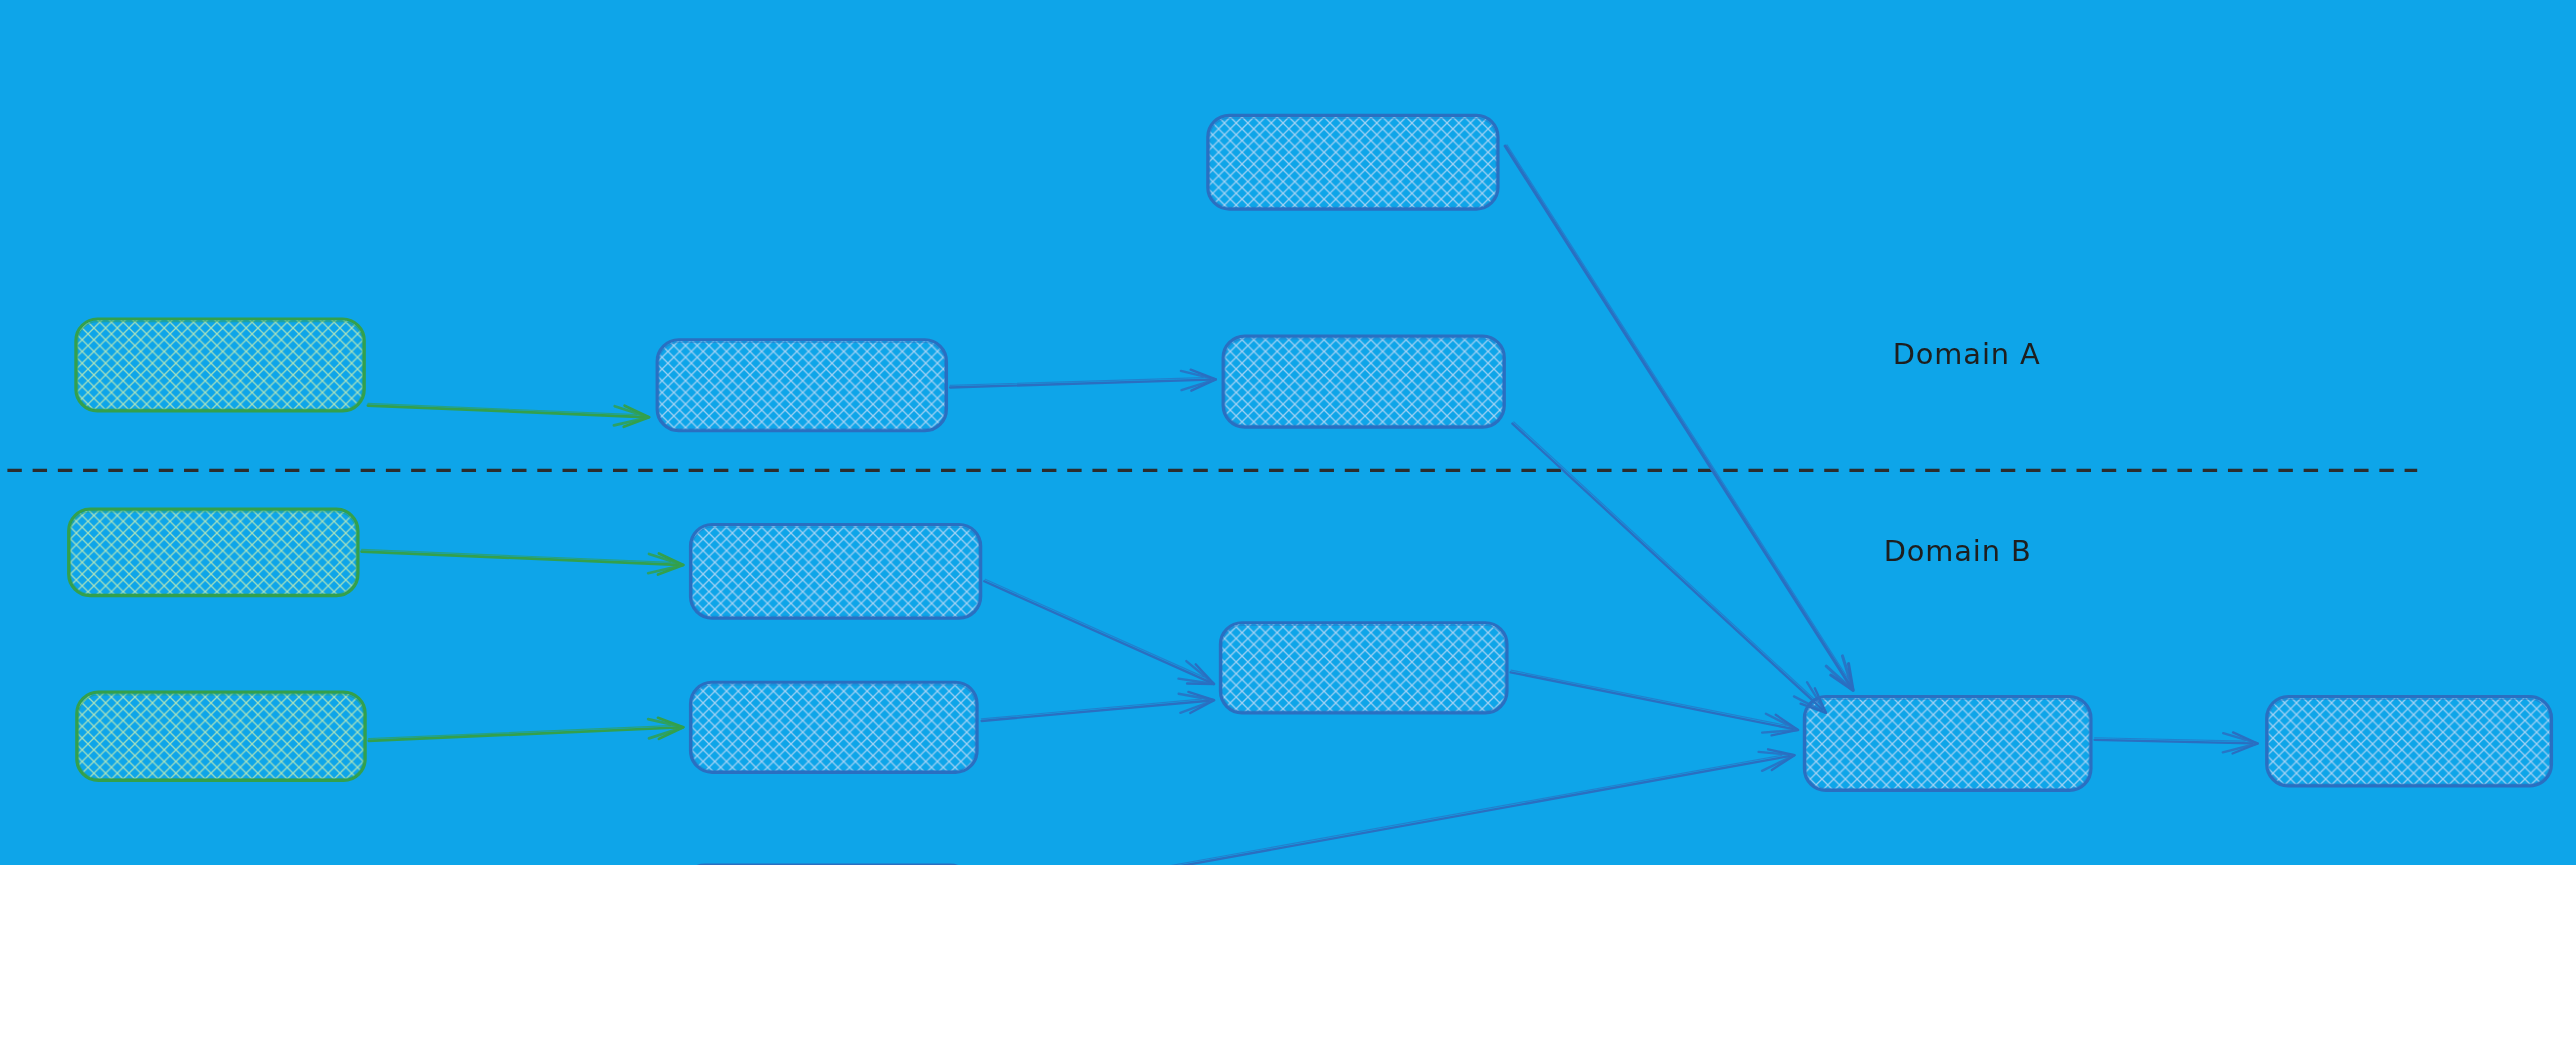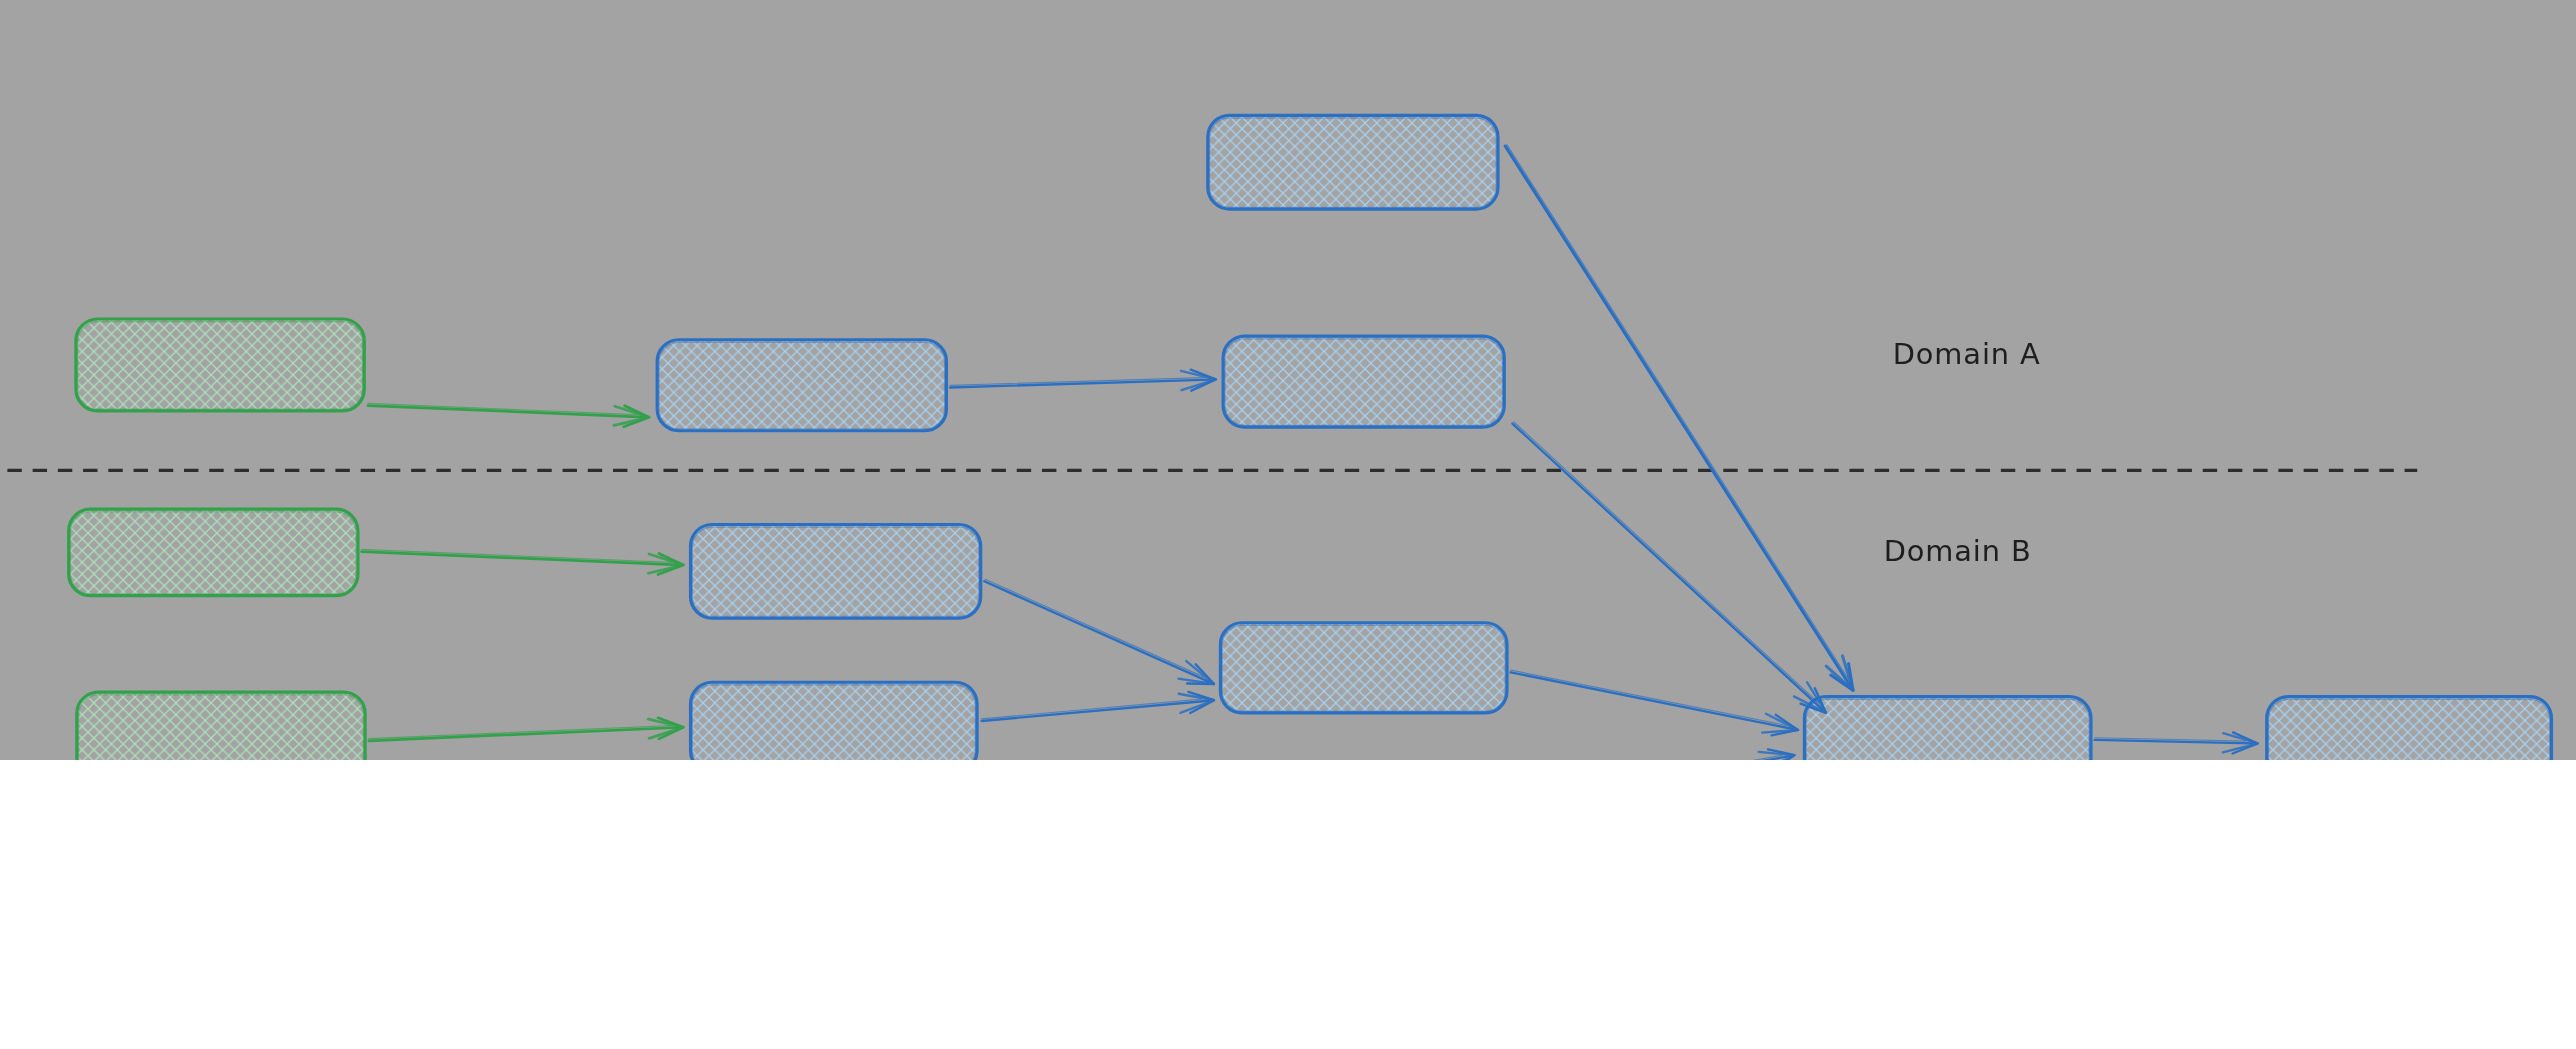--- a/index.html
+++ b/index.html
@@ -4,22 +4,22 @@
 <style>
   html, body {
     margin: 0;
     padding: 0;
     background: #ffffff;
     font-family: "DejaVu Sans", sans-serif;
   }
   .stage {
     position: relative;
     width: 2576px;
-    height: 760px;
-    background: #a3a3a3;
+    height: 865px;
+    background: #0ea5e9;
     overflow: hidden;
   }
   svg#diagram-svg {
     display: block;
     width: 2576px;
     height: 1049px;
   }
   text.domain-label {
     font-family: "DejaVu Sans", cursive, sans-serif;
     font-size: 32px;

